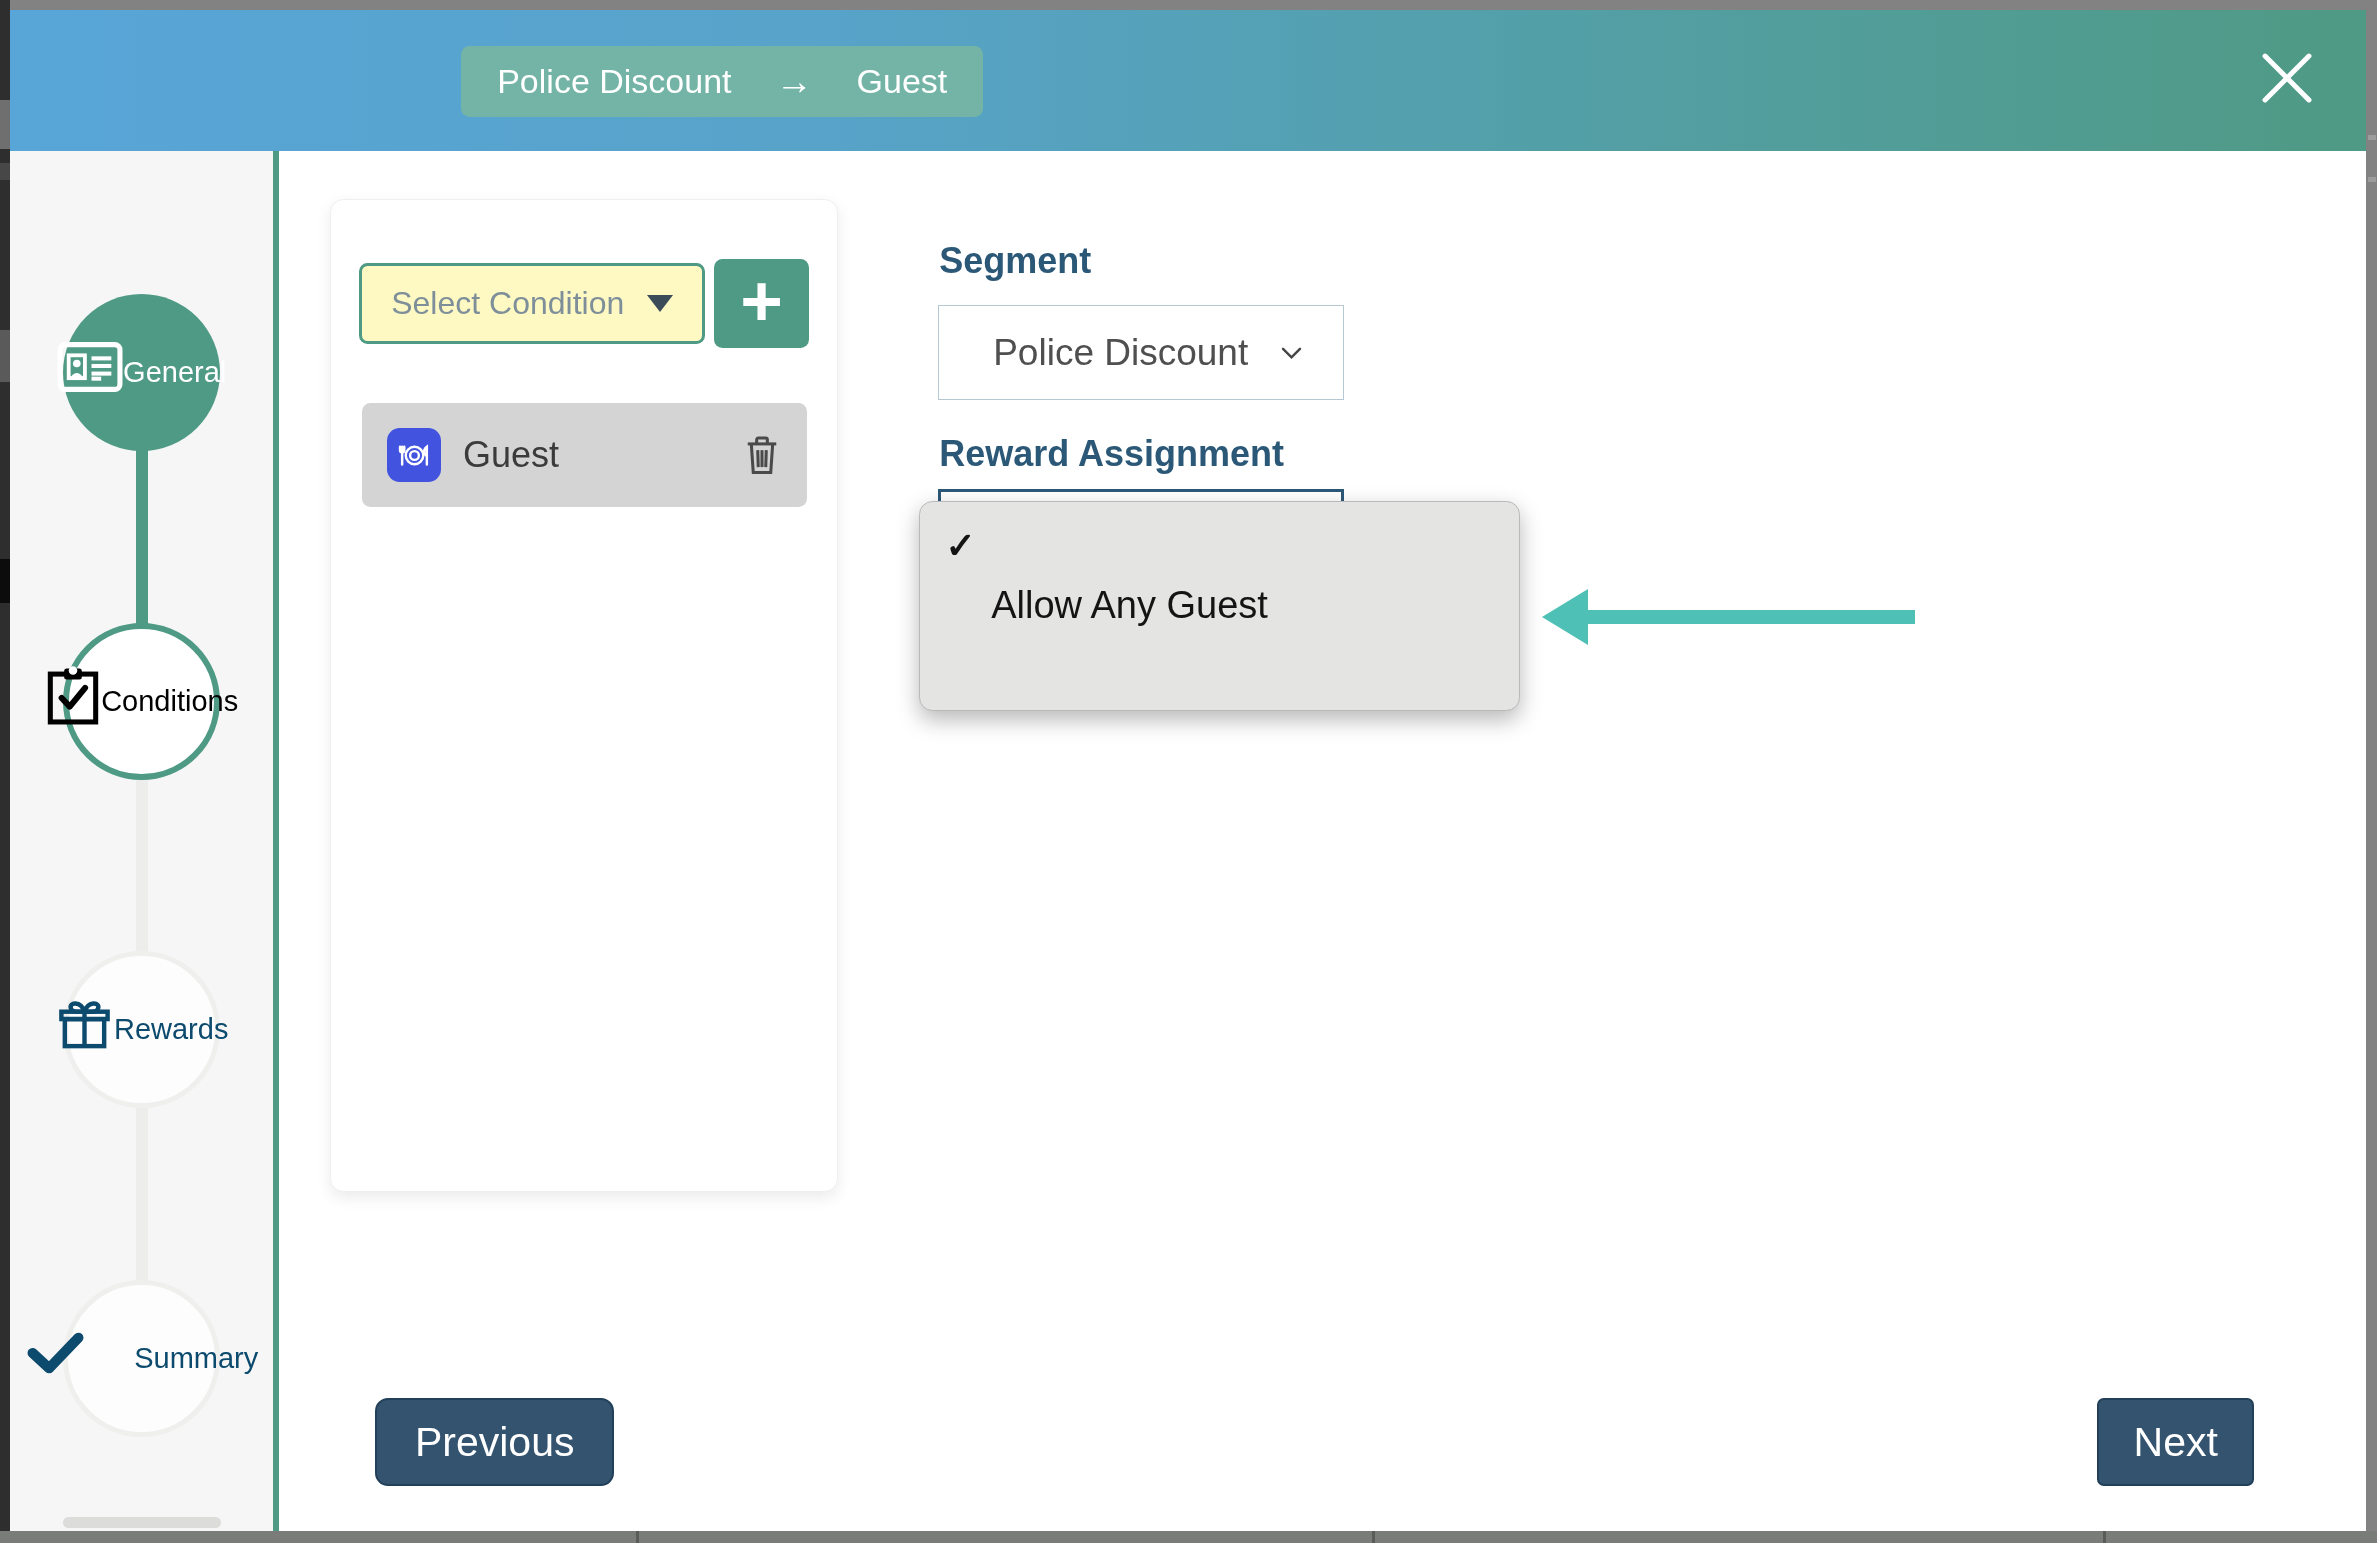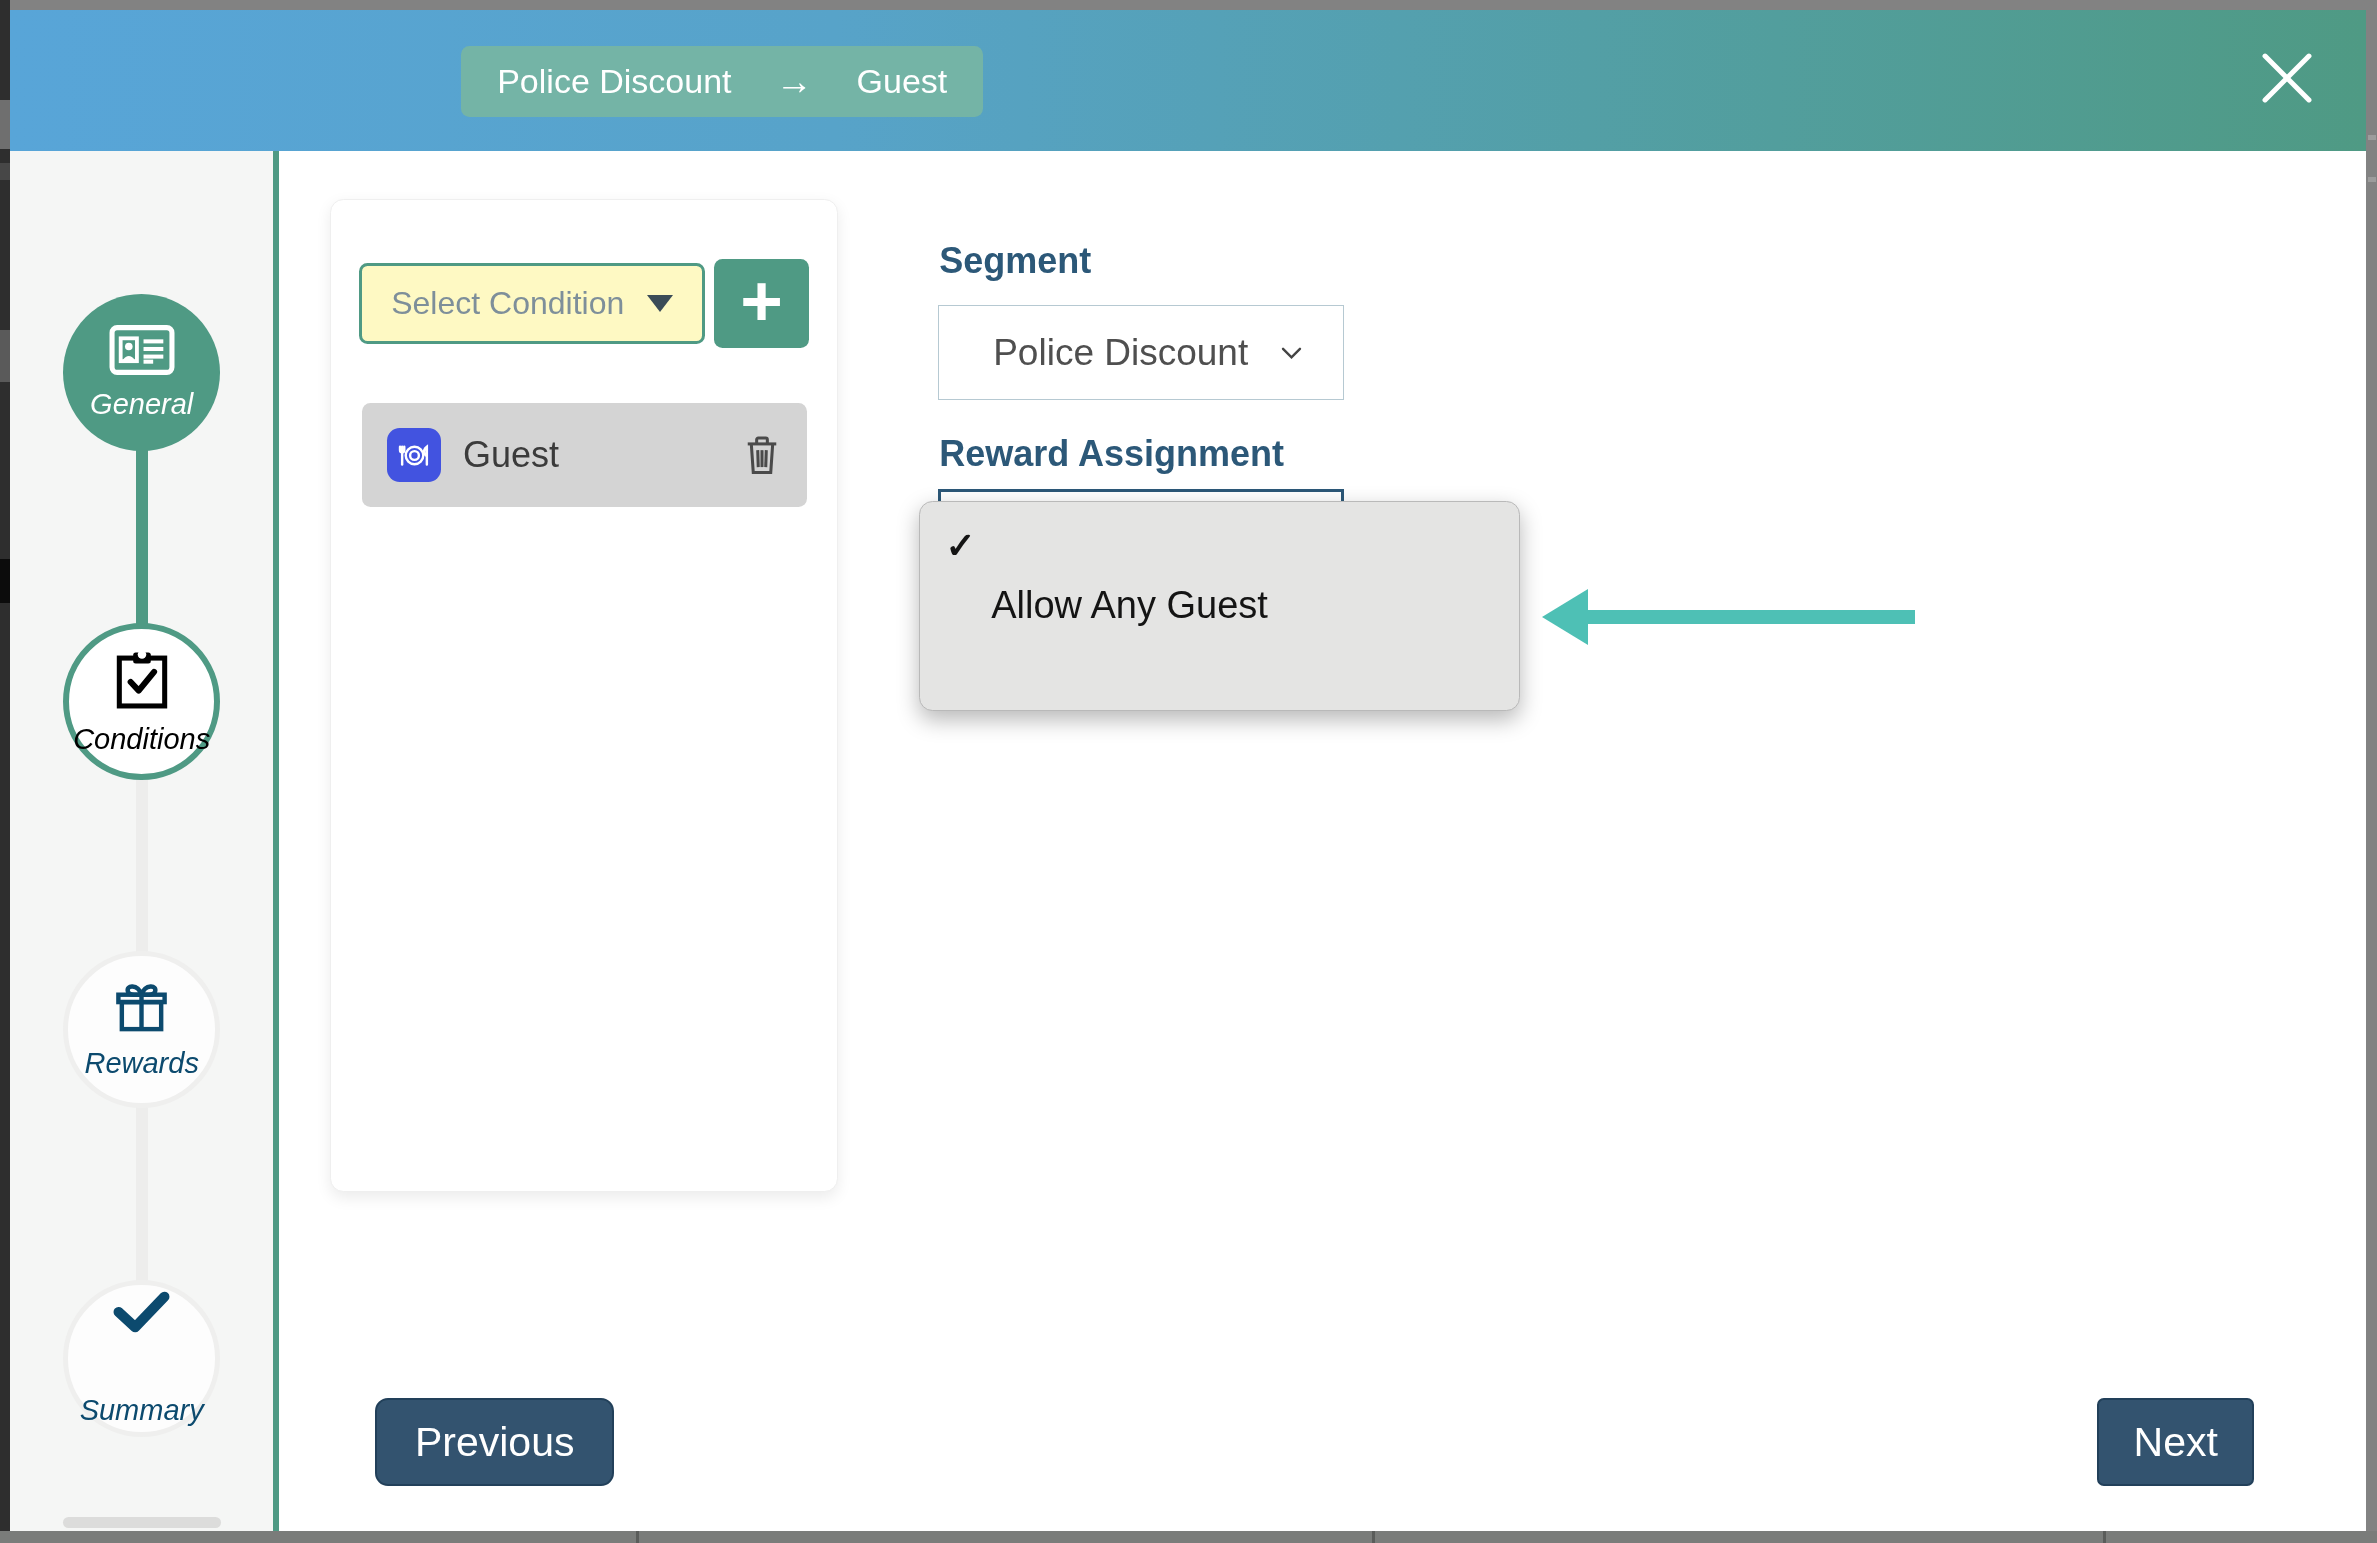--- a/index.html
+++ b/index.html
@@ -43,22 +43,22 @@
                display:flex; align-items:center; justify-content:center; cursor:pointer; }
 
   
   .sidebar { position:absolute; left:0; top:141px; width:263px; height:1380px; background:#f5f6f5; }
   .side-divider { position:absolute; left:263px; top:141px; width:6px; height:1380px; background:#4f9a84; }
   .connector { position:absolute; left:126px; width:12px; }
   .conn-active { background:#4f9a84; }
   .conn-idle { background:#ededec; }
   .step {
     position:absolute; left:53px; width:157px; height:157px; border-radius:50%;
-    display:flex; flex-direction:column; align-items:center; justify-content:center;
-    font-size:29px; cursor:pointer; z-index:2;font-style:italic;
+    display:flex; flex-direction:row; align-items:center; justify-content:center;
+    font-size:29px; cursor:pointer; z-index:2;
   }
   .step .icn { margin-bottom:5.1px; }
   .step-active { background:#4f9a84; color:#ffffff; }
   .step-current { background:#ffffff; border:6.8px solid #4f9a84; color:#000000; }
   .step-idle { background:#fdfdfd; border:5.1px solid #efefee; color:#0c4a6e; }
   .step-label { white-space:nowrap; }
 
   
   .card {
     position:absolute; left:320px; top:189px; width:508px; height:993px;

